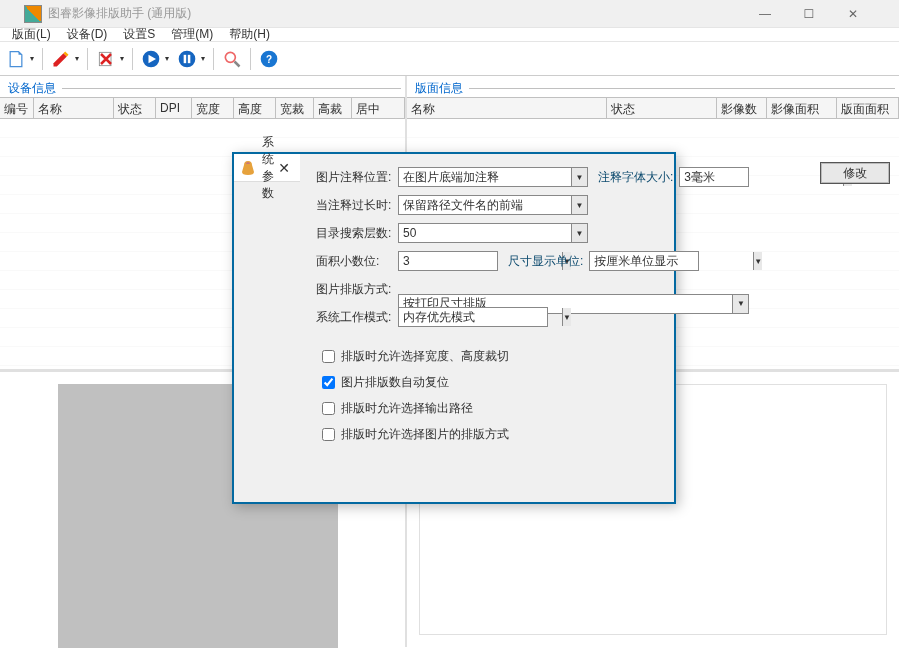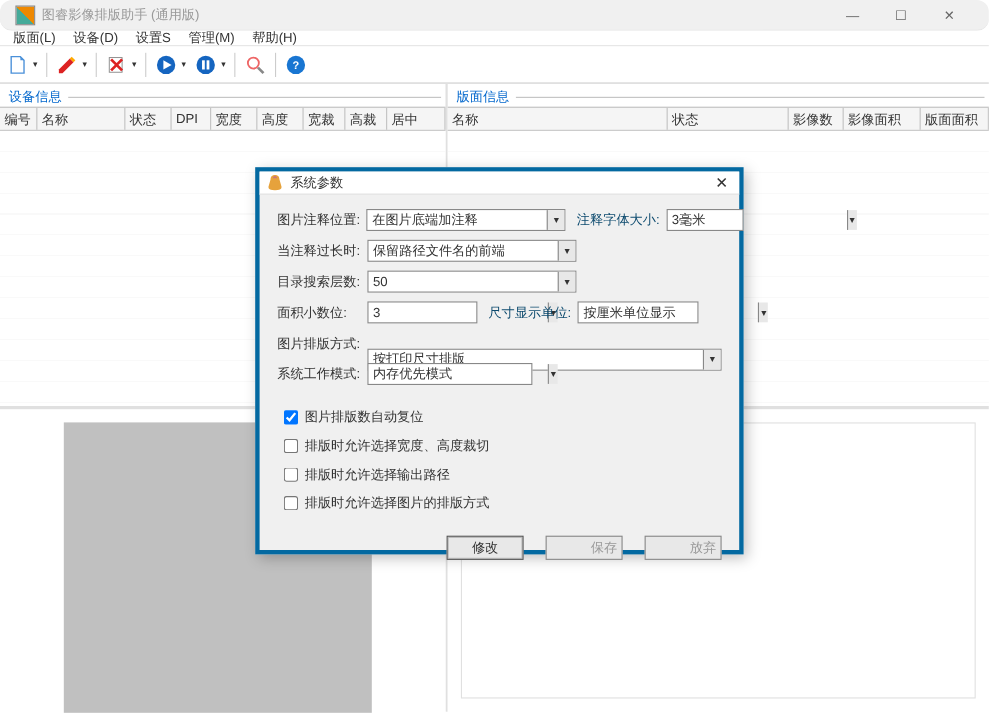--- a/index.html
+++ b/index.html
@@ -1,19 +1,19 @@
 <!DOCTYPE html>
 <html><head>
 <meta charset="utf-8">
 <style>
   * { box-sizing: border-box; margin: 0; padding: 0; font-family: "Microsoft YaHei", "SimSun", sans-serif; font-size: 12px; }
   body { background: #fff; width: 899px; height: 655px; overflow: hidden; position: relative; }
   
   
-  .titlebar { height: 28px; background: #f0f0f0; display: flex; align-items: center; padding: 0 14px; color: #999; border-bottom: 1px solid #e5e5e5; border-radius: 11px; }
+  .titlebar { height: 28px; background: #f0f0f0; display: flex; align-items: center; padding: 0 24px; color: #999; border-bottom: 1px solid #e5e5e5; }
   .titlebar-icon { width: 18px; height: 18px; background: linear-gradient(45deg,#4a9 0%,#4a9 50%,#e80 50%,#e80 100%); border: 1px solid #888; margin-right: 6px; }
   .titlebar-title { flex: 1; color: #999; }
   .win-controls { display: flex; }
   .win-btn { width: 44px; height: 28px; display: flex; align-items: center; justify-content: center; color: #666; }
   
   
   .menubar { height: 14px; display: flex; align-items: center; padding: 0 4px; color: #333; border-bottom: 1px solid #e5e5e5; }
   .menu-item { padding: 2px 8px; cursor: default; }
   
   
@@ -37,21 +37,21 @@
   .grid-body { background: #fff; height: 250px; position: relative; }
   .grid-body .row-lines::before { content:""; position:absolute; inset:0; background: repeating-linear-gradient(to bottom, transparent 0, transparent 18px, #f0f0f0 18px, #f0f0f0 19px); opacity:0.4; }
   
   .left-lower { flex: 1; background: #fff; border-top: 3px solid #e0e0e0; padding: 12px; }
   .preview-box { width: 280px; height: 264px; background: #c0c0c0; margin-left: 46px; }
   
   .right-lower { flex: 1; background: #fff; border-top: 3px solid #e0e0e0; padding: 12px; }
   .right-inner { height: 100%; border: 1px solid #e0e0e0; }
   
   
-  .dialog { position: absolute; left: 232px; top: 152px; width: 444px; height: 352px; background: #f0f0f0; border: 4px solid #0369a1; box-shadow: 3px 3px 12px rgba(0,0,0,0.25); display:flex; flex-direction:column; }
+  .dialog { position: absolute; left: 232px; top: 152px; width: 444px; height: 352px; background: #f0f0f0; border: 2px solid #0369a1; box-shadow: 3px 3px 12px rgba(0,0,0,0.25); display:flex; }
   .dialog-title { height: 28px; display: flex; align-items: center; padding: 0 6px; background: #fff; border-bottom: 1px solid #ddd; }
   .dialog-icon { width: 16px; height: 16px; margin-right: 6px; }
   .dialog-title-text { flex:1; color: #333; }
   .dialog-close { width: 20px; height: 20px; display:flex;align-items:center;justify-content:center; color:#333; font-size:14px; }
   .dialog-body { flex:1; padding: 12px 16px; display:flex; flex-direction:column; gap: 6px; }
   .form-row { display:flex; align-items:center; gap:6px; height: 22px; }
   .form-label { width: 76px; color:#333; white-space:nowrap; }
   .form-label2 { color:#0c4a6e; white-space:nowrap; margin-left: 4px; }
   .combo { display:flex; align-items:center; background:#fff; border:1px solid #888; height:20px; }
   .combo input { border:none; outline:none; flex:1; height:18px; padding:0 4px; font-size:12px; background:transparent; color:#333; }
@@ -264,26 +264,26 @@
       <div class="form-label">系统工作模式:</div>
       <div class="combo" style="width:150px">
           <input readonly="" value="内存优先模式" style="">
           <div class="cb-btn">▼</div>
         </div>
     </div>
 
     <div style="height:6px"></div>
 
     <div class="check-row">
+      <input type="checkbox" style="">
+      <span>排版时允许选择宽度、高度裁切</span>
+    </div>
+    <div class="check-row">
       <input type="checkbox" checked="" style="">
       <span>图片排版数自动复位</span>
-    </div>
-    <div class="check-row">
-      <input type="checkbox" style="">
-      <span>排版时允许选择宽度、高度裁切</span>
     </div>
     <div class="check-row">
       <input type="checkbox" style="">
       <span>排版时允许选择输出路径</span>
     </div>
     <div class="check-row">
       <input type="checkbox" style="">
       <span>排版时允许选择图片的排版方式</span>
     </div>
 

